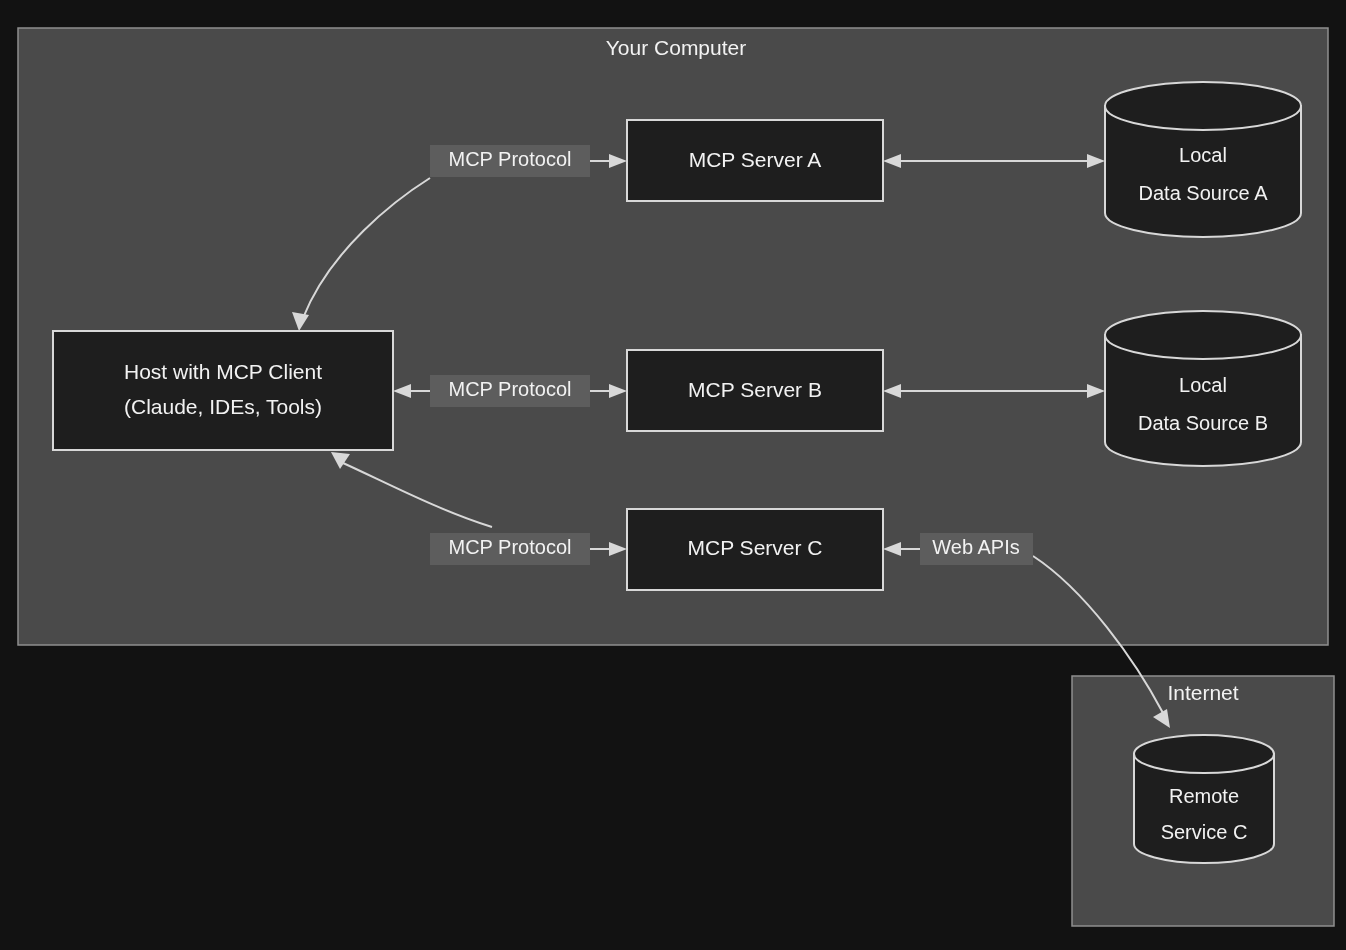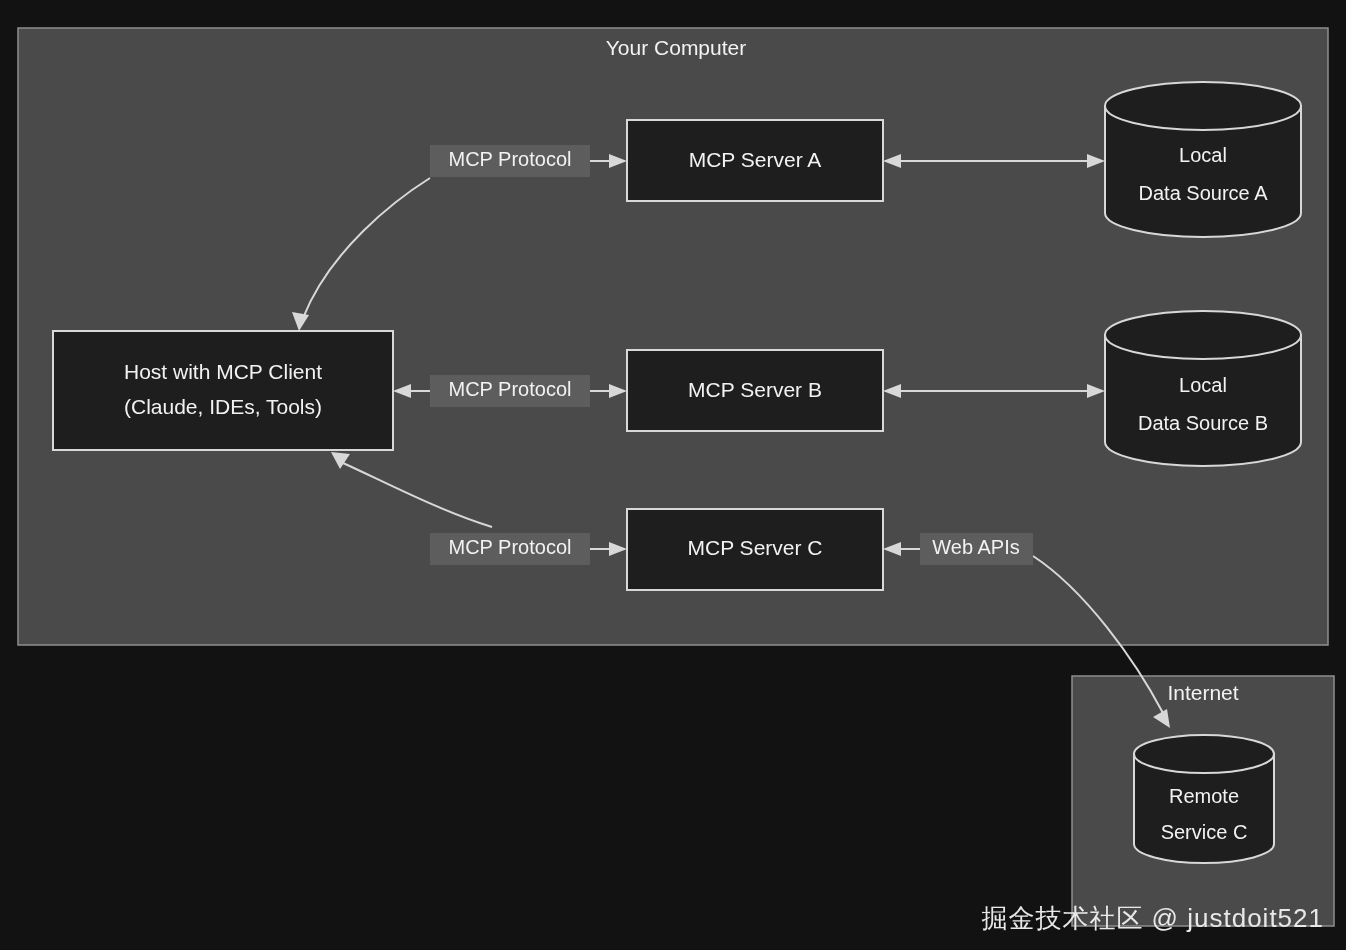--- a/index.html
+++ b/index.html
@@ -209,15 +209,14 @@
       <text class="edge-label" x="510" y="549">MCP Protocol</text>
     </g>
 
     <g>
       <rect class="edge-label-bg" x="920" y="533" width="113" height="32"></rect>
       <text class="edge-label" x="976" y="549">Web APIs</text>
     </g>
 
   </svg>
 
-  <div class="watermark">掘金技术社区 @ justdoit521</div>
 
 </div>
 
 </body></html>

